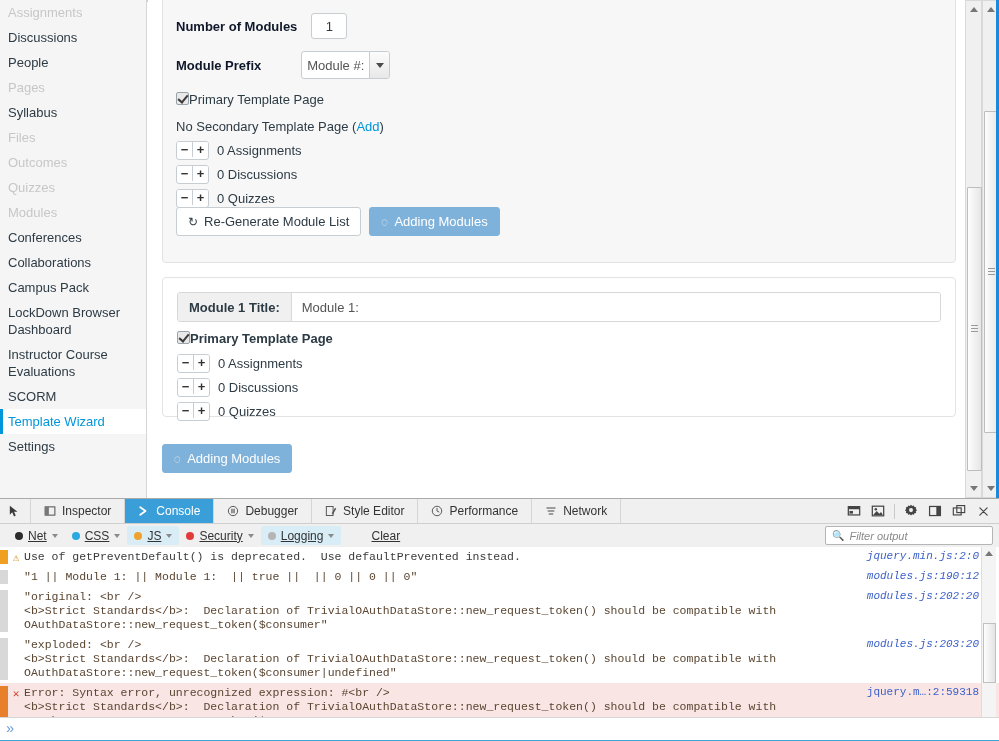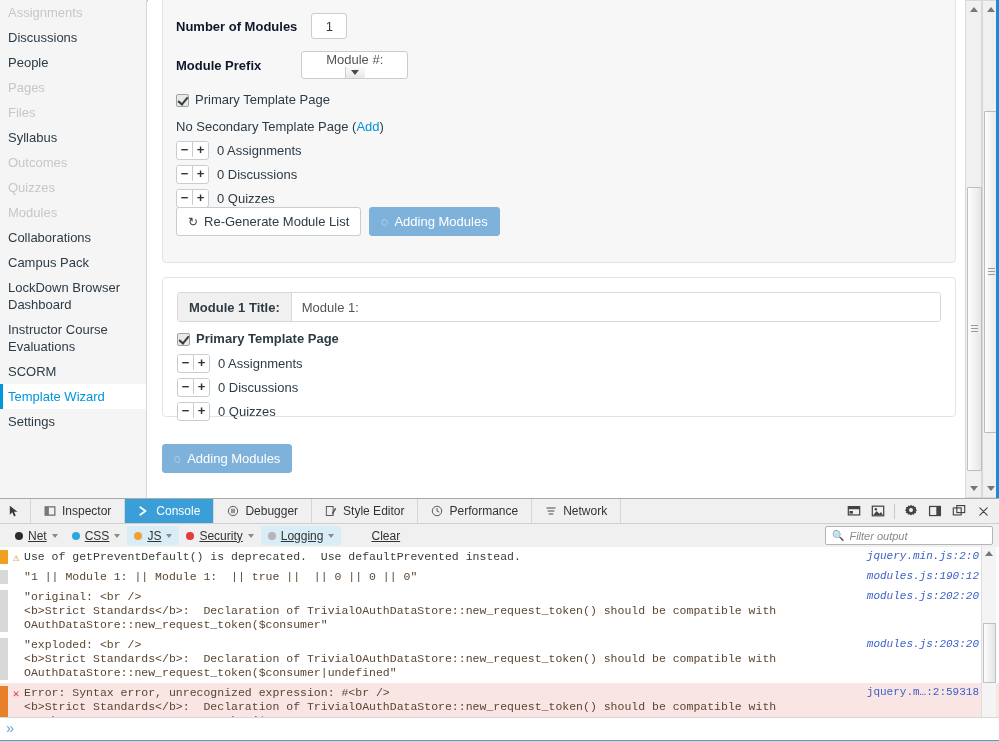--- a/index.html
+++ b/index.html
@@ -98,39 +98,38 @@
     font-weight:bold;font-size:13px;color:#0f172a;
   }
   .numinput{
     width:36px;height:26px;box-sizing:border-box;
     border:1px solid #c7cdd1;border-radius:3px;background:#ffffff;
     text-align:center;font-size:13px;font-family:"Liberation Sans", sans-serif;
     color:#2d3b45;
   }
   .selwrap{
     position:relative;display:inline-flex;align-items:center;
-    width:107px;height:28px;
+    width:89px;height:28px;
     border:1px solid #c7cdd1;border-radius:3px;background:#ffffff;
     box-sizing:border-box;
-    flex-direction:column;
   }
   .selwrap .selval{
     flex:1;text-align:center;font-size:13px;color:#555;
   }
   .selarrow{
     width:19px;height:26px;border-left:1px solid #c7cdd1;
     background:linear-gradient(#fcfcfc,#e8e8e8);
     display:flex;align-items:center;justify-content:center;
     border-radius:0 2px 2px 0;
   }
   .caret-down{
     width:0;height:0;border-left:4px solid transparent;border-right:4px solid transparent;
     border-top:5px solid #4a4a4a;
   }
-  .cbrow{display:flex;align-items:flex-end;gap:6px;}
+  .cbrow{display:flex;align-items:flex-start;}
   .cb{
     width:13px;height:13px;box-sizing:border-box;
     border:1px solid #9aa3a8;background:#e9e9e9;border-radius:2px;
     position:relative;
   }
   .cb:after{
     content:"";position:absolute;left:3px;top:0px;
     width:4px;height:8px;border:solid #3a3a3a;border-width:0 2px 2px 0;
     transform:rotate(40deg);
   }
@@ -300,25 +299,26 @@
 <div id="app">
 
   <div id="page">
     <div id="page-top-border"></div>
 
     <nav id="sidebar">
         <a class="nav-item dim">Assignments</a>
         <a class="nav-item">Discussions</a>
         <a class="nav-item">People</a>
         <a class="nav-item dim">Pages</a>
+        <a class="nav-item">Syllabus</a>
         <a class="nav-item dim">Files</a>
-        <a class="nav-item">Syllabus</a>
         <a class="nav-item dim">Outcomes</a>
         <a class="nav-item dim">Quizzes</a>
         <a class="nav-item dim">Modules</a>
+        <a class="nav-item">Conferences</a>
         <a class="nav-item">Collaborations</a>
         <a class="nav-item">Campus Pack</a>
         <a class="nav-item">LockDown Browser Dashboard</a>
         <a class="nav-item">Instructor Course Evaluations</a>
         <a class="nav-item">SCORM</a>
         <a class="nav-item active">Template Wizard</a>
         <a class="nav-item">Settings</a>
       </nav>
 
     <div id="content">

